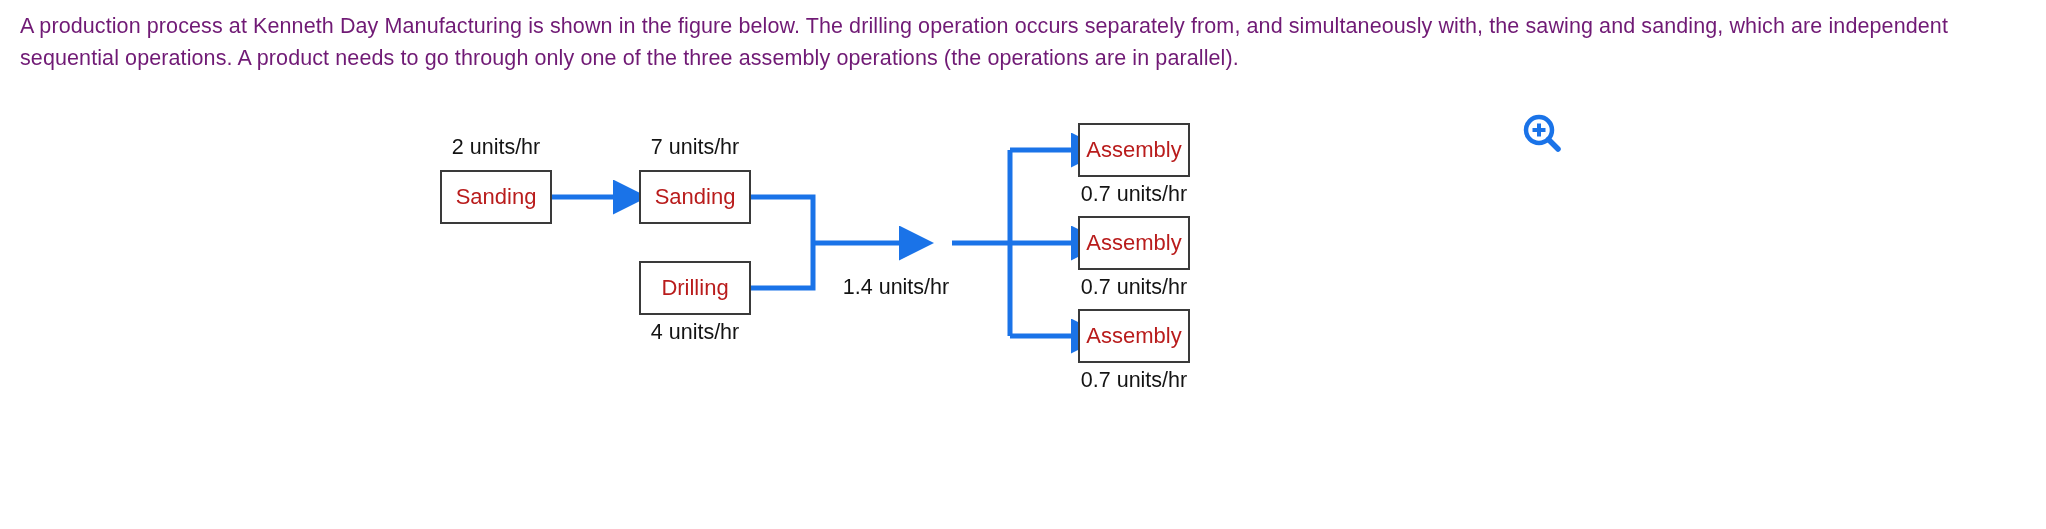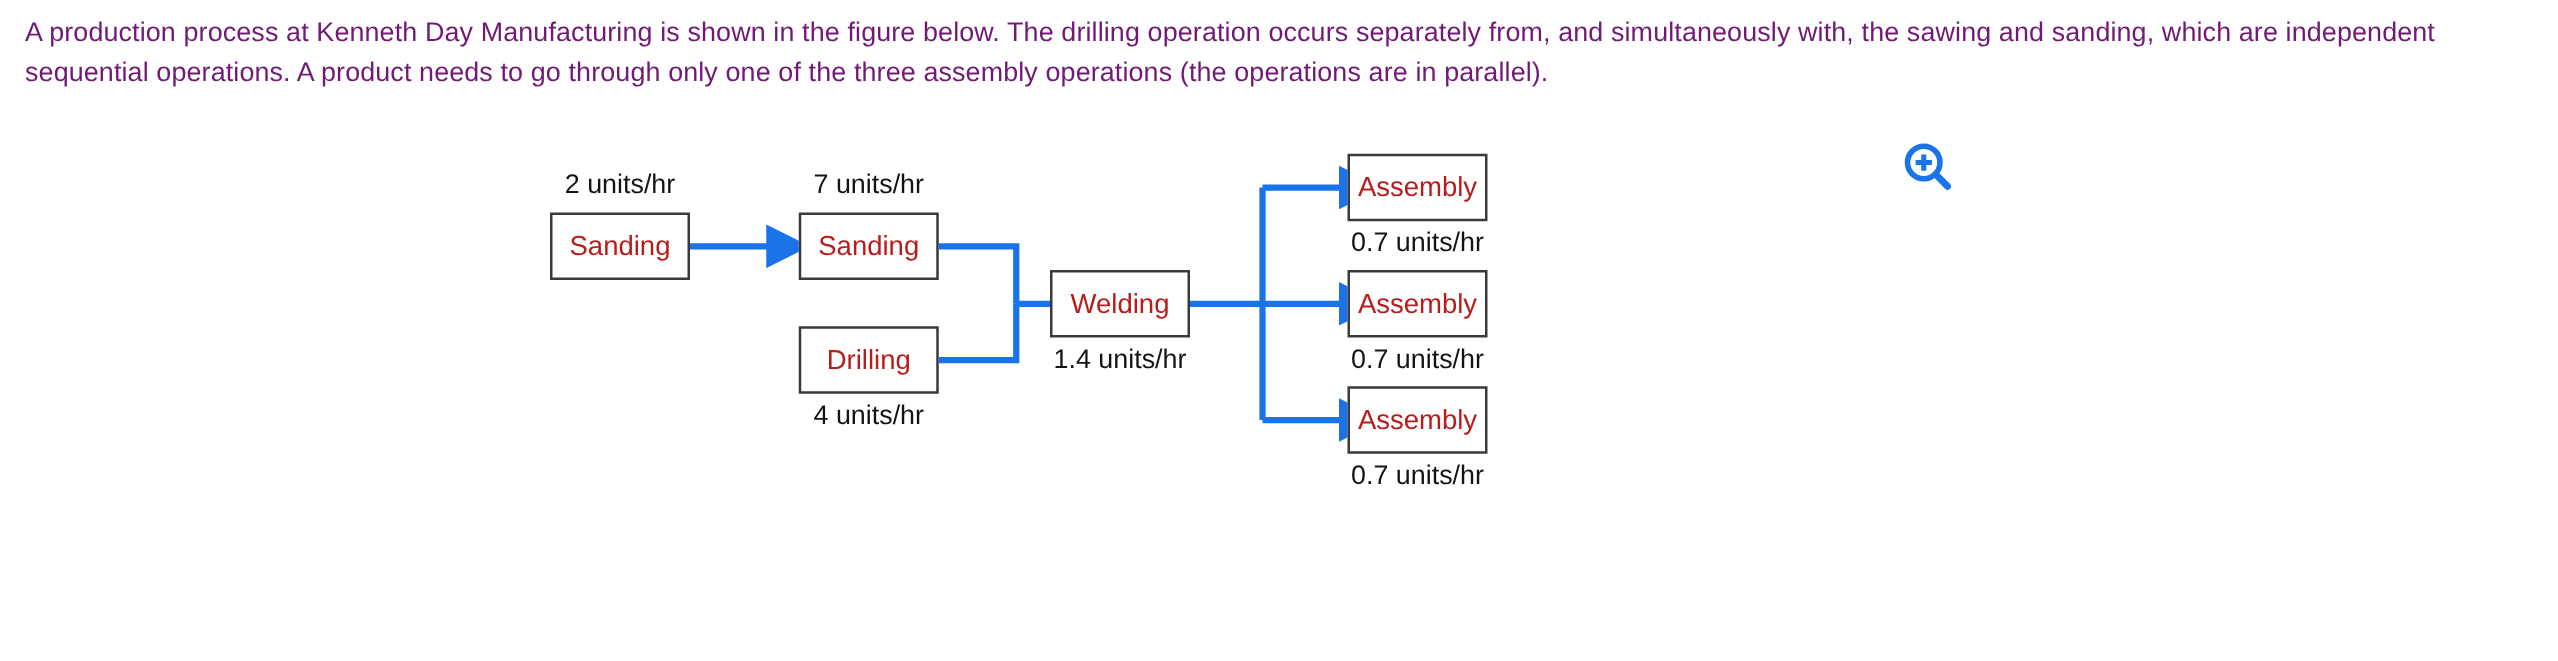--- a/index.html
+++ b/index.html
@@ -121,23 +121,20 @@
   <div class="rate-label" style="left:639px; top:55px; width:112px;">7 units/hr</div>
   <div class="proc-box" style="left:639px; top:90px; width:112px; height:54px;">
     <span>Sanding</span>
   </div>
 
   <div class="proc-box" style="left:639px; top:181px; width:112px; height:54px;">
     <span>Drilling</span>
   </div>
   <div class="rate-label" style="left:639px; top:240px; width:112px;">4 units/hr</div>
 
-  <div class="proc-box" style="left:840px; top:136px; width:112px; height:54px;">
-    <span>Welding</span>
-  </div>
   <div class="rate-label" style="left:822px; top:195px; width:148px;">1.4 units/hr</div>
 
   <div class="proc-box" style="left:1078px; top:43px; width:112px; height:54px;">
     <span>Assembly</span>
   </div>
   <div class="rate-label" style="left:1060px; top:102px; width:148px;">0.7 units/hr</div>
 
   <div class="proc-box" style="left:1078px; top:136px; width:112px; height:54px;">
     <span>Assembly</span>
   </div>

